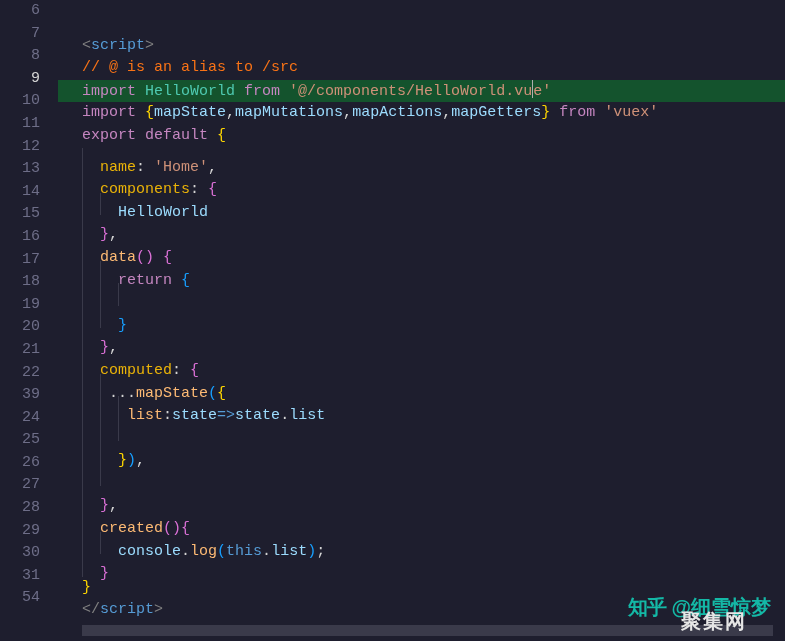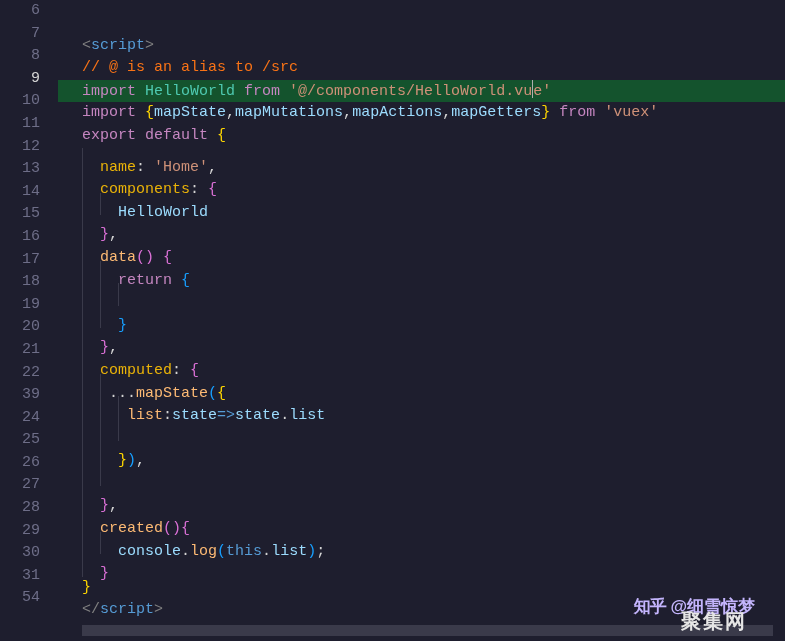--- a/index.html
+++ b/index.html
@@ -25,22 +25,22 @@
 .st{color:#ce9178}         
 .pn{color:#d4d4d4}         
 .br{color:#ffd700}         
 .br2{color:#da70d6}        
 .br3{color:#179fff}        
 .pr{color:#eab308}         
 .fn{color:#fdba74}
 
 .scroll{position:absolute;left:82px;right:12px;bottom:5px;height:11px;
   background:#3a3a4a;border-radius:0px}
-.wm{position:absolute;right:30px;bottom:22px;color:#c4b5fd;font-family:
- "PingFang SC","Microsoft YaHei",sans-serif;font-size:17px;font-weight:600}
+.wm{position:absolute;right:14px;bottom:22px;color:#14b8a6;font-family:
+ "PingFang SC","Microsoft YaHei",sans-serif;font-size:20px;font-weight:600}
 .wm .logo{font-weight:800;letter-spacing:-1px}
 .wm2{position:absolute;right:38px;bottom:6px;color:#e5e5e5;font-family:
  Liberation Mono, monospace;font-size:20px;font-weight:700;
  letter-spacing:2px}
 .cursor{display:inline-block;width:0;border-left:1px solid #aeafad;height:18px;
   vertical-align:-3px}
 </style>
 </head>
 <body>
 

